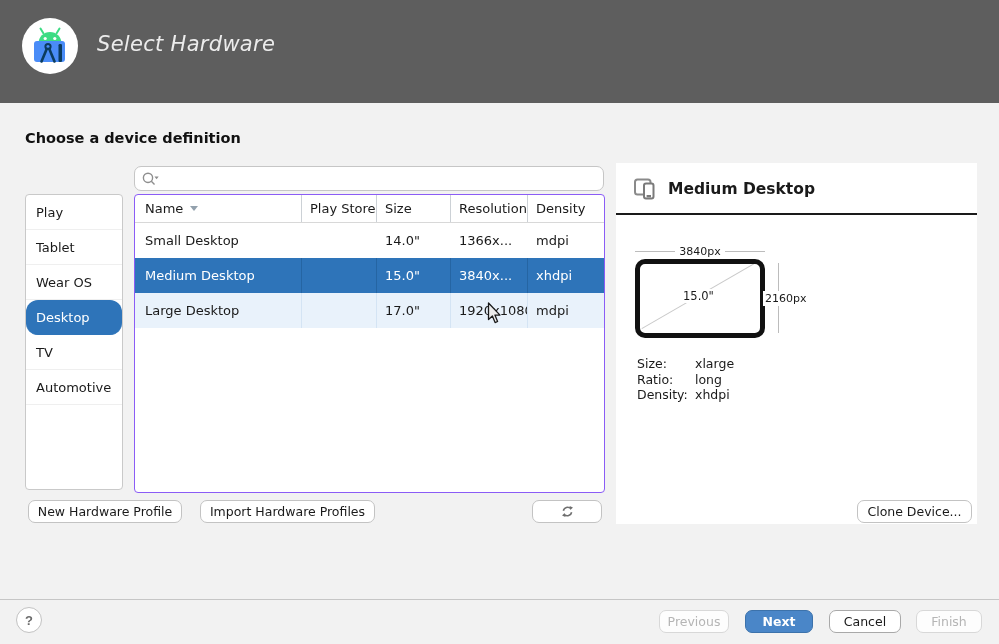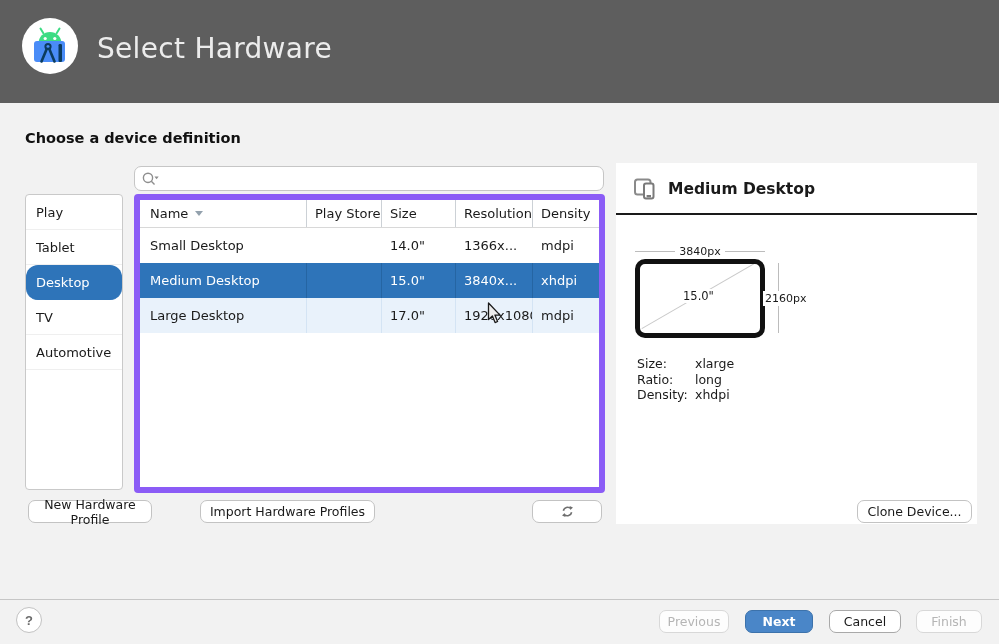--- a/index.html
+++ b/index.html
@@ -6,21 +6,21 @@
   html,body { width:999px; height:644px; overflow:hidden; }
   body {
     font-family:"DejaVu Sans","Liberation Sans",sans-serif;
     background:#f2f2f2; color:#1a1a1a; position:relative;
   }
   .abs { position:absolute; }
 
   
   .banner { left:0; top:0; width:999px; height:103px; background:#5e5e5e; }
   .logo-circle { left:22px; top:18px; width:56px; height:56px; }
-  .banner-title { left:97px; top:32px; font-size:28px; color:#ececec; letter-spacing:.3px; }
+  .banner-title { left:97px; top:32px; font-size:21px; color:#ececec; letter-spacing:.3px;font-style:italic; }
 
   
   .page-heading { left:25px; top:130px; font-size:14.5px; font-weight:bold; color:#111; }
 
   
   .search-box { left:134px; top:166px; width:470px; height:25px; background:#fff;
     border:1px solid #c6c6c6; border-radius:7px; display:flex; align-items:center; padding:0 6px; }
   .search-input { border:none; outline:none; flex:1; font-size:12.5px; height:20px; background:transparent;
     font-family:"DejaVu Sans","Liberation Sans",sans-serif; }
 
@@ -28,21 +28,21 @@
   .category-box { left:25px; top:194px; width:98px; height:296px; background:#fff;
     border:1px solid #c9c9c9; border-radius:4px; overflow:hidden; }
   .cat-header { height:28px; display:flex; align-items:center; padding-left:10px;
     font-size:13px; border-bottom:1px solid #d8d8d8; }
   .cat-item { height:35px; display:flex; align-items:center; padding-left:10px;
     font-size:13px; border-bottom:1px solid #efefef; cursor:default; }
   .cat-item.selected { background:#2e74b9; color:#fff; border-bottom-color:#2e74b9;border-radius:12px; }
 
   
   .table-box { left:134px; top:194px; width:471px; height:299px; background:#fff;
-    border:6px solid #8b5cf6; border-radius:4px; overflow:hidden; }
+    border:1px solid #8b5cf6; border-radius:4px; overflow:hidden; }
   .trow { display:grid; grid-template-columns:167px 75px 74px 77px 76px; }
   .thead { height:28px; border-bottom:1px solid #d8d8d8; }
   .thead .tcell { border-right:1px solid #ccd1d6; font-size:13px; }
   .thead .tcell:last-child { border-right:none; }
   .tcell { display:flex; align-items:center; padding-left:8px; font-size:13px;
     white-space:nowrap; overflow:hidden; }
   .tcell.first { padding-left:10px; }
   .tbody-row { height:35px; }
   .tbody-row .tcell { border-right:1px solid transparent; }
   .tbody-row.selected { background:#2e74b9; color:#fff; }
@@ -50,21 +50,21 @@
   .tbody-row.hovered { background:#e9f2fb; }
   .tbody-row.hovered .tcell { border-right-color:#d4e4f4; }
   .tbody-row .tcell:last-child { border-right:none; }
   .sort-arrow { width:0; height:0; border-left:4px solid transparent; border-right:4px solid transparent;
     border-top:5px solid #93a1ad; margin-left:7px; display:inline-block; }
 
   
   .btn { background:#fff; border:1px solid #c3c3c3; border-radius:7px; font-size:12.5px;
     color:#1a1a1a; display:flex; align-items:center; justify-content:center; cursor:pointer;
     font-family:"DejaVu Sans","Liberation Sans",sans-serif; }
-  .btn-new { left:28px; top:500px; width:124px; height:23px; }
+  .btn-new { left:28px; top:500px; width:154px; height:23px; }
   .btn-import { left:200px; top:500px; width:175px; height:23px; }
   .btn-refresh { left:532px; top:500px; width:70px; height:23px; }
   .btn-clone { left:857px; top:500px; width:115px; height:23px; }
   .btn.primary { background:#4a86c8; border-color:#3c72ab; color:#fff; font-weight:bold; }
   .btn.disabled { border-color:#d8d8d8; color:#b5b5b5; background:#fdfdfd; cursor:default; }
   .btn-previous { left:659px; top:610px; width:70px; height:23px; }
   .btn-next { left:745px; top:610px; width:68px; height:23px; }
   .btn-cancel { left:829px; top:610px; width:72px; height:23px; border-color:#a9a9a9; }
   .btn-finish { left:916px; top:610px; width:66px; height:23px; }
 
@@ -127,20 +127,21 @@
       <line x1="9.3" y1="9.6" x2="12.3" y2="12.6" stroke="#8e8e8e" stroke-width="1.3"></line>
       <polygon points="12.2,5.2 16.2,5.2 14.2,7.8" fill="#8e8e8e"></polygon>
     </svg>
   </span>
   <input class="search-input" value="" placeholder="" style="">
 </div>
 
 <div class="abs category-box">
   <div class="cat-item">Play</div>
   <div class="cat-item">Tablet</div>
+  <div class="cat-item">Wear OS</div>
   <div class="cat-item selected">Desktop</div>
   <div class="cat-item">TV</div>
   <div class="cat-item">Automotive</div>
 </div>
 
 <div class="abs table-box">
   <div class="trow thead">
     <div class="tcell first">
       <span>Name</span>
       <span class="sort-arrow"></span>

